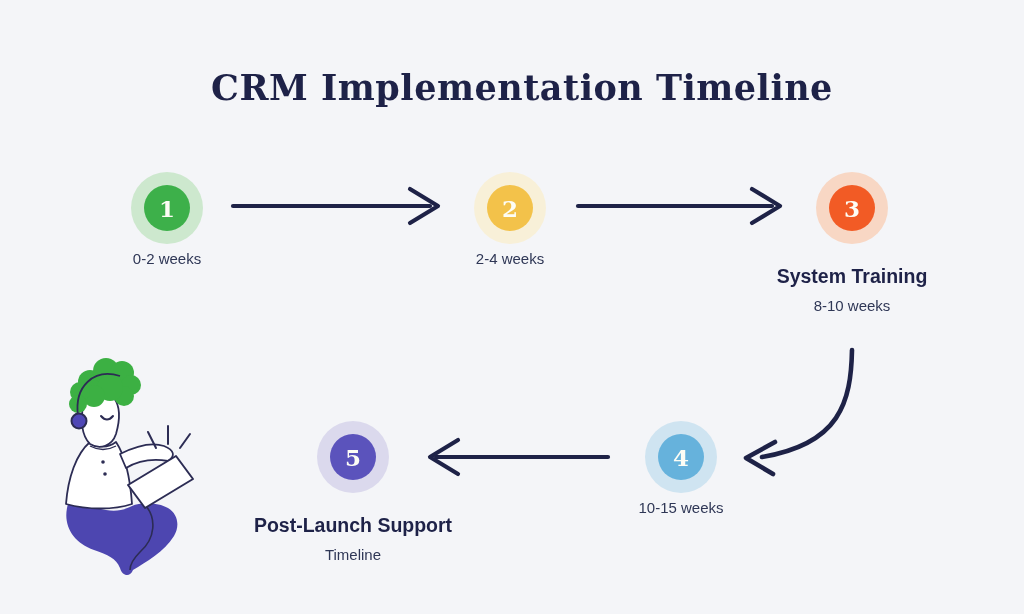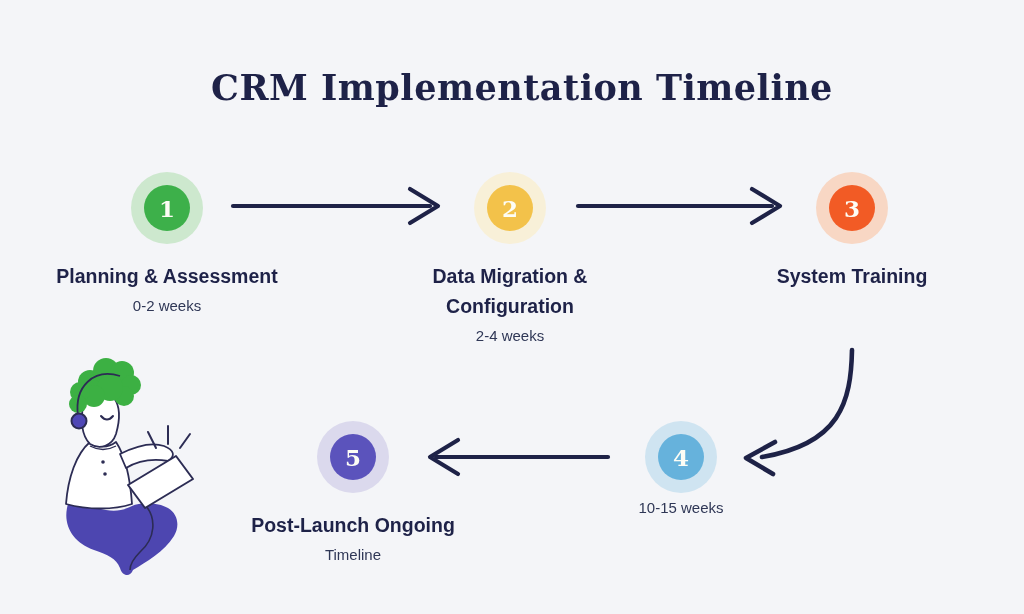--- a/index.html
+++ b/index.html
@@ -94,52 +94,50 @@
         <path d="M608 457 H436"></path>
         <path d="M458 440 L430 457 L458 474"></path>
       </g>
     </g>
   </svg>
 
   <div class="step s1">
     <div class="halo" style="background-color: rgb(205, 232, 206);">
       <div class="num" style="background-color: rgb(61, 176, 74);">1</div>
     </div>
-    <div class="label">Planning &amp; Assessment</div>
     <div class="duration">0-2 weeks</div>
   </div>
 
   <div class="step s2">
     <div class="halo" style="background-color: rgb(248, 240, 216);">
       <div class="num" style="background-color: rgb(243, 194, 74);">2</div>
     </div>
-    <div class="label">Data Migration &amp;
-Configuration</div>
     <div class="duration">2-4 weeks</div>
   </div>
 
   <div class="step s3">
     <div class="halo" style="background-color: rgb(248, 215, 196);">
       <div class="num" style="background-color: rgb(242, 91, 37);">3</div>
     </div>
     <div class="label">System Training</div>
+    <div class="duration">8-10 weeks</div>
   </div>
 
   <div class="step s4">
     <div class="halo" style="background-color: rgb(207, 228, 241);">
       <div class="num" style="background-color: rgb(102, 178, 220);">4</div>
     </div>
     <div class="duration">10-15 weeks</div>
   </div>
 
   <div class="step s5">
     <div class="halo" style="background-color: rgb(219, 217, 237);">
       <div class="num" style="background-color: rgb(91, 83, 188);">5</div>
     </div>
-    <div class="label">Post-Launch Ongoing</div>
+    <div class="label">Post-Launch Support</div>
     <div class="duration">Timeline</div>
   </div>
 
   <svg class="mascot" width="210" height="248" viewBox="0 0 210 248">
     <g>
       <path d="M42,150
                C36,170 46,188 68,196
                C82,201 90,204 94,214
                C96,222 104,224 107,216
                C120,208 138,198 148,182

